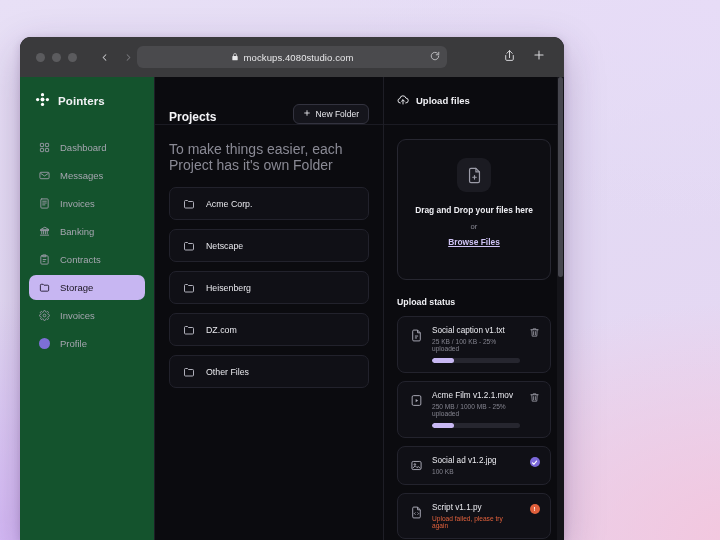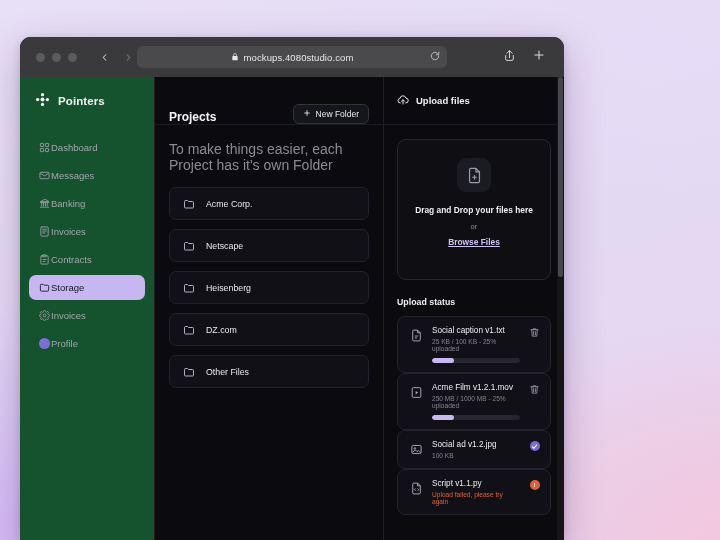--- a/index.html
+++ b/index.html
@@ -49,21 +49,21 @@
 
   
   .sidebar{
     width:135px; background:#14532d; flex:none;
     border-right:1px solid #1e1e26; padding:0 9px;
   }
   .brand{ display:flex; align-items:center; gap:8px; height:48px; padding-left:6px; }
   .brand-name{ color:#f2f2f5; font-size:11.5px; font-weight:bold; letter-spacing:.1px;}
   .nav{ margin-top:10px; display:flex; flex-direction:column; gap:3px; }
   .nav-item{
-    display:flex; align-items:center; 
+    display:flex; align-items:center; gap:9px;
     height:25px; border-radius:7px; padding:0 9px;
     color:#a6a6b0; font-size:9.5px;
   }
   .nav-item .ic{ display:flex; width:13px; justify-content:center; color:#9a9aa6;}
   .nav-item.active{ background:#c7b6f2; color:#1a1520; }
   .nav-item.active .ic{ color:#241c33; }
   .avatar{ width:11px;height:11px;border-radius:50%;background:#7d6fd6; }
 
   
   .projects{ flex:1; display:flex; flex-direction:column; min-width:0; border-right:1px solid #1e1e26;}
@@ -101,21 +101,21 @@
   .dz-icon{
     width:34px;height:34px;border-radius:9px;background:#1b1b22;
     display:flex;align-items:center;justify-content:center;color:#9c9ca8;
     margin-bottom:13px;
   }
   .dz-title{ color:#eeeef3; font-size:8.4px; font-weight:bold; }
   .dz-or{ color:#8b8b96; font-size:7.6px; margin:7px 12px 6px;}
   .dz-browse{ color:#cfc3f5; font-size:8.4px; font-weight:bold; text-decoration:underline; }
 
   .status-title{ color:#f0f0f4; font-size:8.8px; font-weight:bold; margin:17px 0 9px; }
-  .files{ display:flex; flex-direction:column; gap:0; }
+  .files{ display:flex; flex-direction:column; gap:8px; }
   .file{
     border:1px solid #23232d; border-radius:8px; background:#101016;
     padding:9px 9px 9px 10px; display:flex; gap:8px;
   }
   .f-icon{
     width:16px;height:16px;flex:none;color:#a9a9b5; display:flex; align-items:center; justify-content:center;
     margin-top:1px;
   }
   .f-main{ flex:1; min-width:0; }
   .f-name{ color:#ececf1; font-size:8.2px; margin-bottom:3px; }
@@ -223,37 +223,37 @@
                 <rect x="2" y="5" width="20" height="14" rx="2"></rect>
                 <polyline points="3 7 12 13 21 7"></polyline>
               </svg>
           </span>
           <span>Messages</span>
         </div>
 
         <div class="nav-item">
           <span class="ic">
             <svg width="11" height="11" viewBox="0 0 24 24" fill="none" stroke="currentColor" stroke-width="2" stroke-linecap="round">
+                <rect x="4" y="2" width="16" height="20" rx="2"></rect>
+                <path d="M8 7h8M8 11h8M8 15h5"></path>
+              </svg>
+          </span>
+          <span>Invoices</span>
+        </div>
+
+        <div class="nav-item">
+          <span class="ic">
+            <svg width="11" height="11" viewBox="0 0 24 24" fill="none" stroke="currentColor" stroke-width="2" stroke-linecap="round">
                 <path d="M3 10h18"></path>
                 <path d="M12 3 3 8h18z"></path>
                 <path d="M6 10v7M10 10v7M14 10v7M18 10v7"></path>
                 <path d="M3 20h18"></path>
               </svg>
           </span>
           <span>Banking</span>
-        </div>
-
-        <div class="nav-item">
-          <span class="ic">
-            <svg width="11" height="11" viewBox="0 0 24 24" fill="none" stroke="currentColor" stroke-width="2" stroke-linecap="round">
-                <rect x="4" y="2" width="16" height="20" rx="2"></rect>
-                <path d="M8 7h8M8 11h8M8 15h5"></path>
-              </svg>
-          </span>
-          <span>Invoices</span>
         </div>
 
         <div class="nav-item">
           <span class="ic">
             <svg width="11" height="11" viewBox="0 0 24 24" fill="none" stroke="currentColor" stroke-width="2" stroke-linecap="round">
                 <rect x="4" y="4" width="16" height="18" rx="2"></rect>
                 <path d="M9 2h6v4H9z"></path>
                 <path d="M9 12h6M9 16h4"></path>
               </svg>
           </span>

